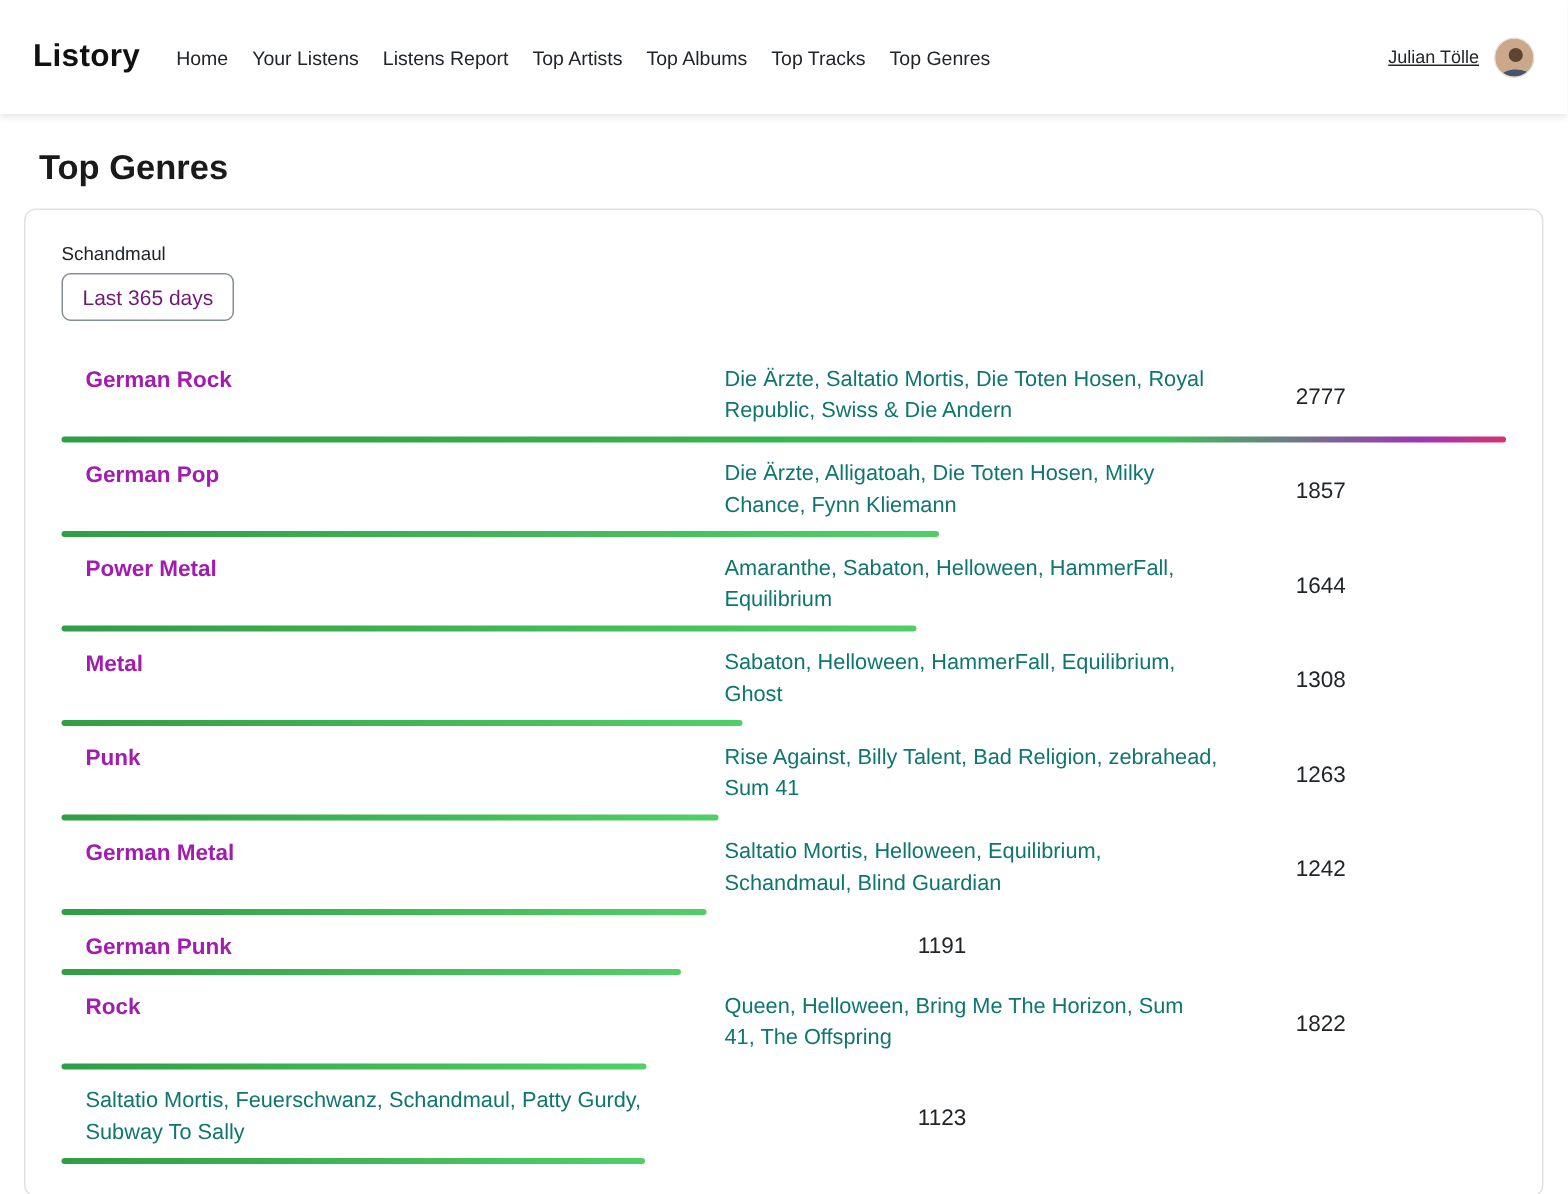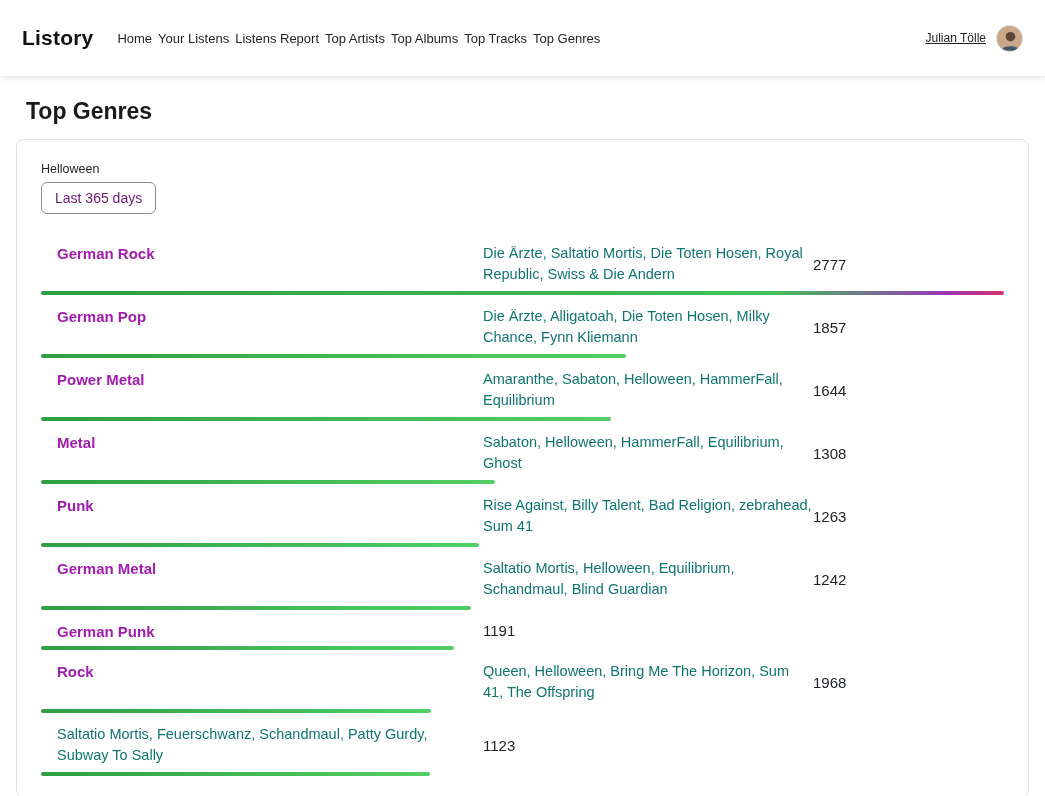--- a/index.html
+++ b/index.html
@@ -15,21 +15,21 @@
     display: flex; align-items: center;
     height: 76px; padding: 0 22px;
     background: #fff;
     box-shadow: 0 2px 5px rgba(0,0,0,0.10);
     position: relative; z-index: 2;
   }
   .logo {
     font-size: 21px; font-weight: bold; letter-spacing: .2px;
     margin-right: 24px; color: #111; text-decoration: none;
   }
-  .nav { display: flex; gap: 6px; }
+  .nav { display: flex; gap: 16px; }
   .nav a {
     font-size: 13px; color: #212529; text-decoration: none;
     padding: 4px 0;
   }
   .user { margin-left: auto; display: flex; align-items: center; gap: 10px; }
   .user-name { font-size: 12px; color: #212529; text-decoration: underline; }
   .avatar {
     width: 27px; height: 27px; border-radius: 50%;
     overflow: hidden; background: #c5a285; flex: 0 0 auto;
     display: block; border: 1px solid #e0e0e0;
@@ -59,21 +59,21 @@
   .rows { margin-top: 18px; }
   .row { padding-top: 11px; cursor: pointer; }
   .row-main {
     display: grid;
     grid-template-columns: 426px 330px 1fr;
     align-items: start;
     padding: 0 16px;
   }
   .genre { font-size: 15px; font-weight: bold; padding-top: 2px; color: #a21caf; }
   .artists { font-size: 14.5px; line-height: 1.45; color: #0f766e; }
-  .count { align-self: center; text-align: left; padding-right: 40px; font-size: 15px; color: #212529; }
+  .count { align-self: center; text-align: center; padding-right: 40px; font-size: 15px; color: #212529; }
   .bar-track { margin-top: 6px; height: 4px; }
   .bar {
     height: 4px; border-radius: 2px;
     background: linear-gradient(90deg, #2f9e44, #51cf66);
   }
   .bar.full {
     background: linear-gradient(90deg, #2f9e44 0%, #40c057 76%, #9c36b5 94%, #d6336c 100%);
   }
 </style>
 </head>
@@ -98,21 +98,21 @@
         <circle cx="12" cy="9.5" r="4.2" fill="#5d4534"></circle>
         <path d="M3.5 22c1.2-5.2 15.8-5.2 17 0z" fill="#41576e"></path>
       </svg>
     </span>
   </div>
 </header>
 
 <h1 class="page-title">Top Genres</h1>
 
 <section class="card">
-  <div class="tf-label">Helloween</div>
+  <div class="tf-label">Schandmaul</div>
   <button class="tf-btn" type="button">Last 365 days</button>
 
   <div class="rows">
   <div class="row">
     <div class="row-main">
       <div class="genre">German Rock</div>
       <div class="artists">Die Ärzte, Saltatio Mortis, Die Toten Hosen, Royal Republic, Swiss &amp; Die Andern</div>
       <div class="count">2777</div>
     </div>
     <div class="bar-track">
@@ -182,21 +182,21 @@
     </div>
     <div class="bar-track">
       <div class="bar" style="width: 42.9%;"></div>
     </div>
   </div>
 
   <div class="row">
     <div class="row-main">
       <div class="genre">Rock</div>
       <div class="artists">Queen, Helloween, Bring Me The Horizon, Sum 41, The Offspring</div>
-      <div class="count">1968</div>
+      <div class="count">1822</div>
     </div>
     <div class="bar-track">
       <div class="bar" style="width: 40.5%;"></div>
     </div>
   </div>
 
   <div class="row">
     <div class="row-main">
       <div class="artists">Saltatio Mortis, Feuerschwanz, Schandmaul, Patty Gurdy, Subway To Sally</div>
       <div class="count">1123</div>

